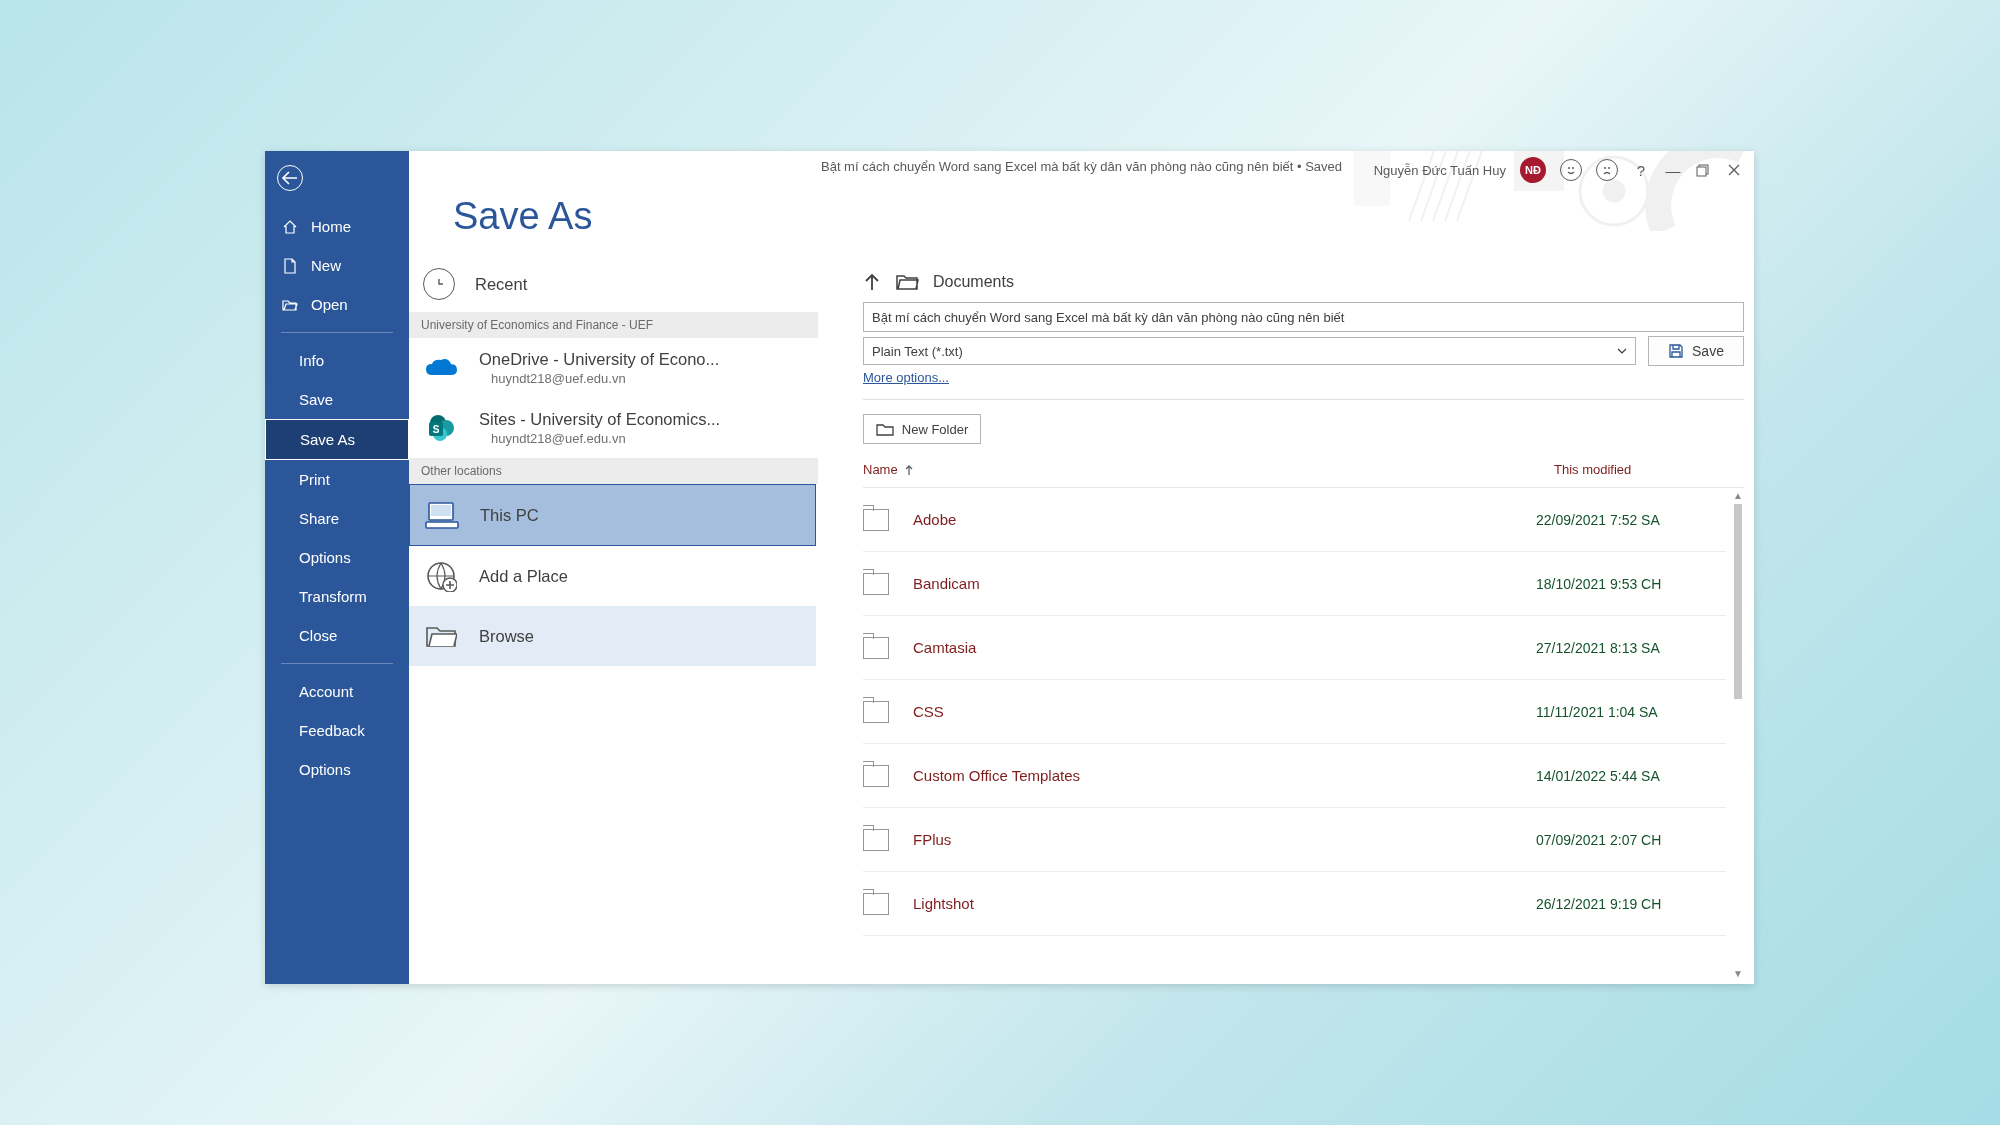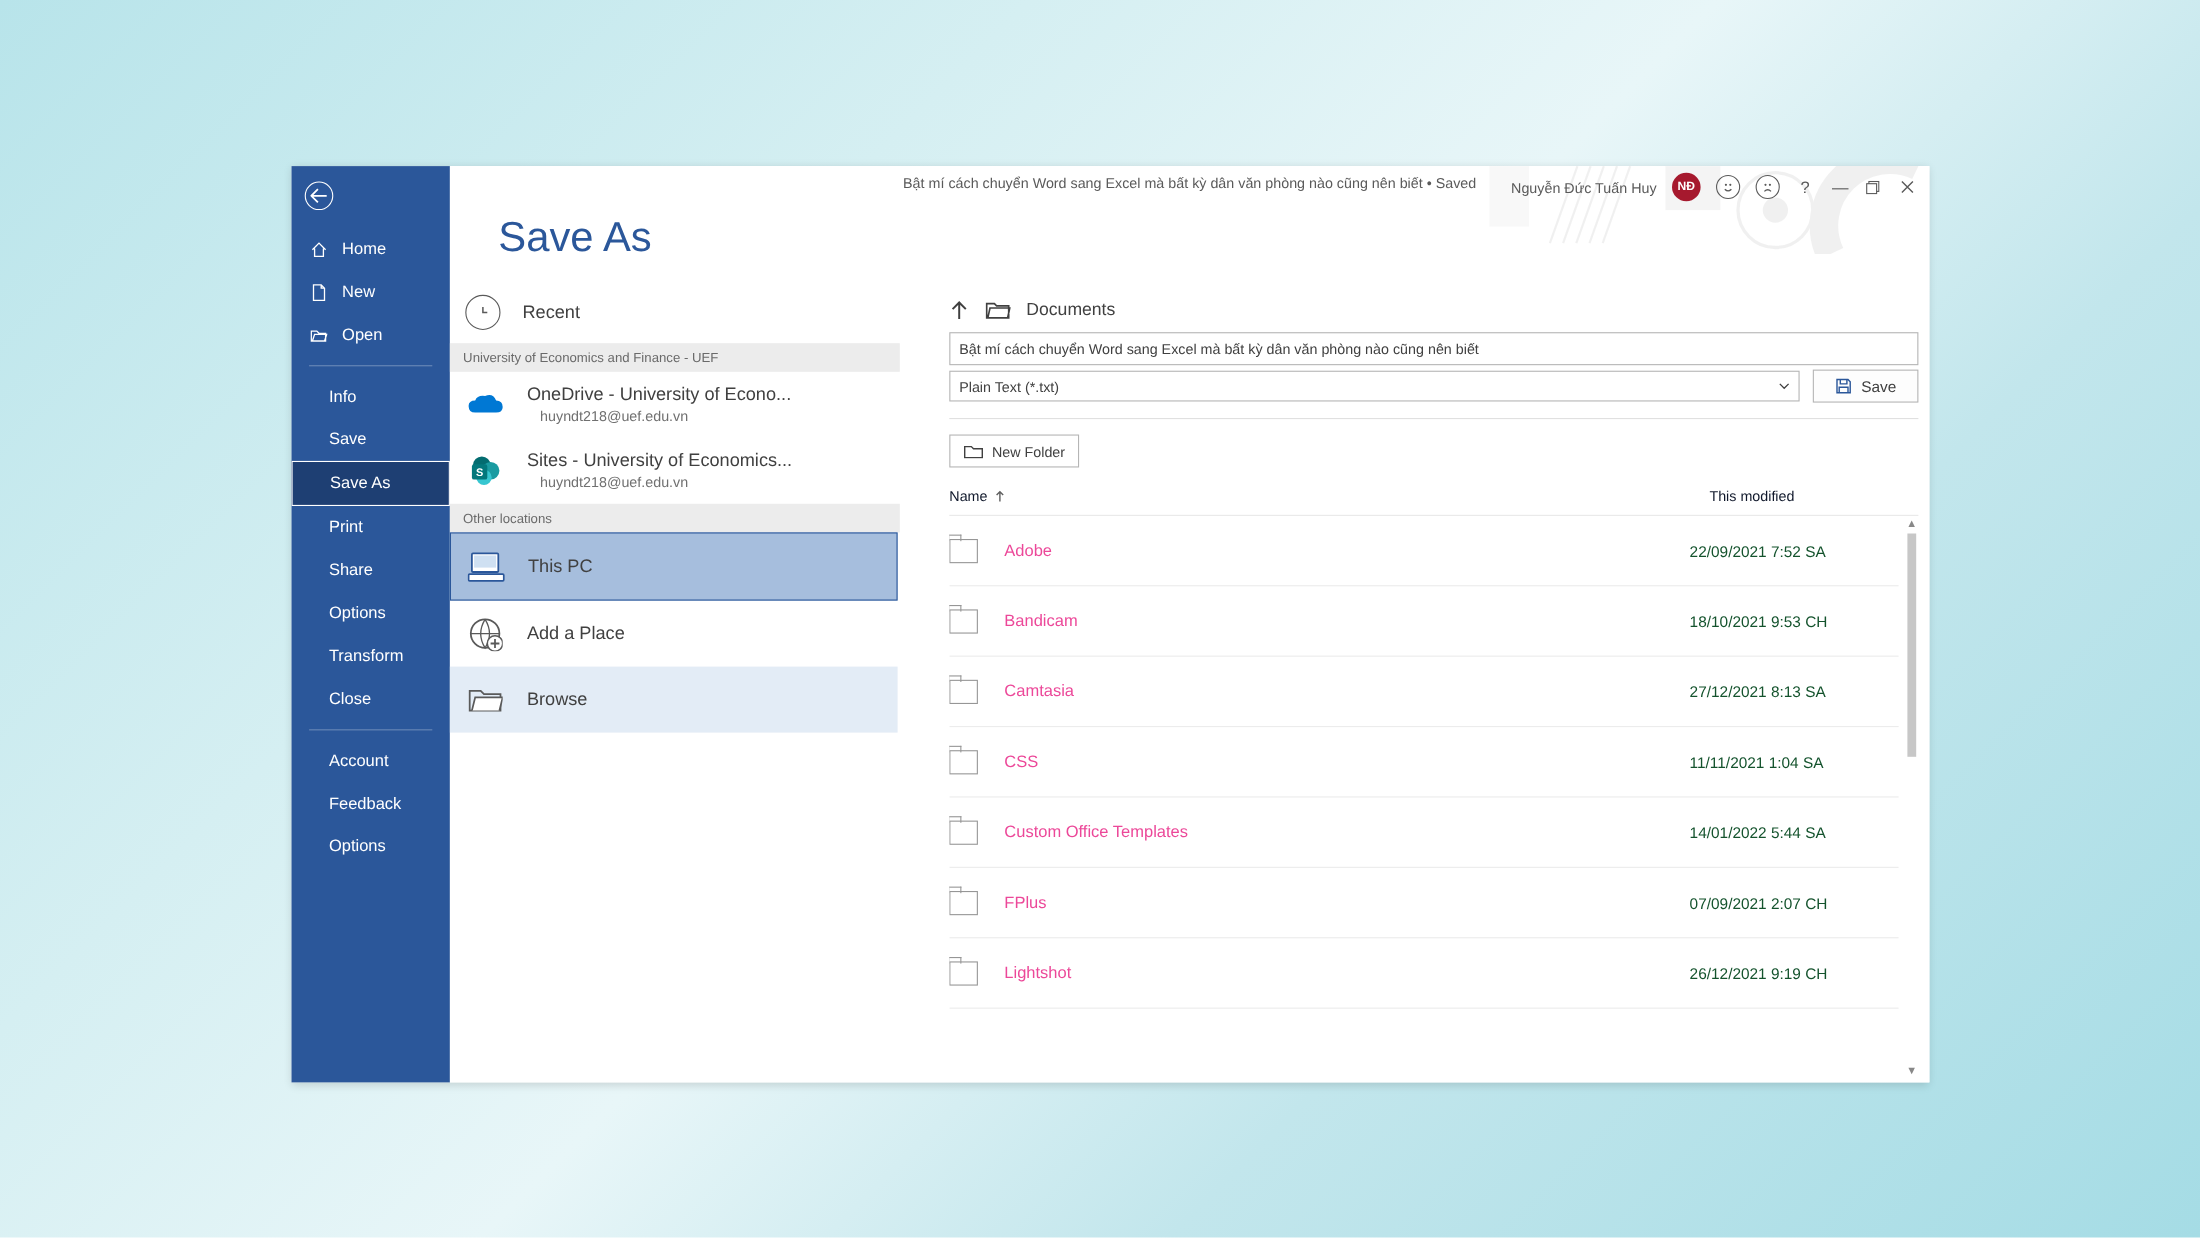--- a/index.html
+++ b/index.html
@@ -172,42 +172,42 @@
   .more-link { font-size: 13px; color:#2b579a; text-decoration: underline; margin-top:4px; }
   .tool-divider { height:1px; background:#e0e0e0; margin: 14px 0; }
   .newfolder-btn {
     width: 118px; height: 30px;
     border: 1px solid #b5b5b5;
     display:flex; align-items:center; justify-content:center; gap:8px;
     font-size: 13px; color:#404040;
   }
   .col-headers {
     display:flex; padding: 18px 0 10px 0;
-    font-size: 13px; color:#0f172a;
+    font-size: 13px; color:#7f1d1d;
     border-bottom: 1px solid #e8e8e8;
   }
   .col-name { flex: 1; display:flex; align-items:center; gap:6px; }
   .col-date { width: 190px; }
   .file-area { position: relative; flex:1; overflow:hidden; }
   .file-list { position:absolute; left:0; top:0; right: 18px; }
   .file-row {
     height: 64px;
     display:flex; align-items:center;
     border-bottom: 1px solid #ececec;
   }
   .file-icon {
     width: 26px; height: 22px;
     border: 1.6px solid #969696;
     position: relative; margin-right: 24px;
   }
   .file-icon::before {
     content:''; position:absolute; left:-2px; top:-5px; width:10px; height:5px;
     border: 1.6px solid #969696; border-bottom:none;
   }
-  .file-name { flex:1; font-size: 15px; color: #ec4899; }
+  .file-name { flex:1; font-size: 15px; color: #7f1d1d; }
   .file-date { width: 190px; font-size: 14px; color: #14532d; text-align:left; }
   .scrollbar {
     position:absolute; right:0; top: 2px; width: 12px; bottom: 2px;
     display:flex; flex-direction:column; align-items:center;
   }
   .scroll-arrow { font-size: 10px; color:#888; height: 14px; }
   .scroll-track { flex:1; width: 8px; position:relative; }
   .scroll-thumb { position:absolute; top:0; width:8px; height: 42%; background:#c7c7c7; border-radius:0; }
 
   svg { display:block; }
@@ -451,20 +451,21 @@
           </div>
           <div class="save-btn">
             <span>
               <svg width="16" height="16" viewBox="0 0 16 16">
                   <path d="M2 2 H12 L14 4 V14 H2 Z M5 2 V6 H11 V2 M4 9 H12 V14 H4 Z" stroke="#2b579a" stroke-width="1.3" fill="none"></path>
                 </svg>
             </span>
             <span>Save</span>
           </div>
         </div>
+        <a class="more-link">More options...</a>
 
         <div class="tool-divider"></div>
 
         <div class="newfolder-btn">
           <span>
             <svg width="18" height="14" viewBox="0 0 18 14">
                 <path d="M1 3 H7 L9 5 H17 V13 H1 Z" stroke="#404040" stroke-width="1.3" fill="none"></path>
               </svg>
           </span>
           <span>New Folder</span>

